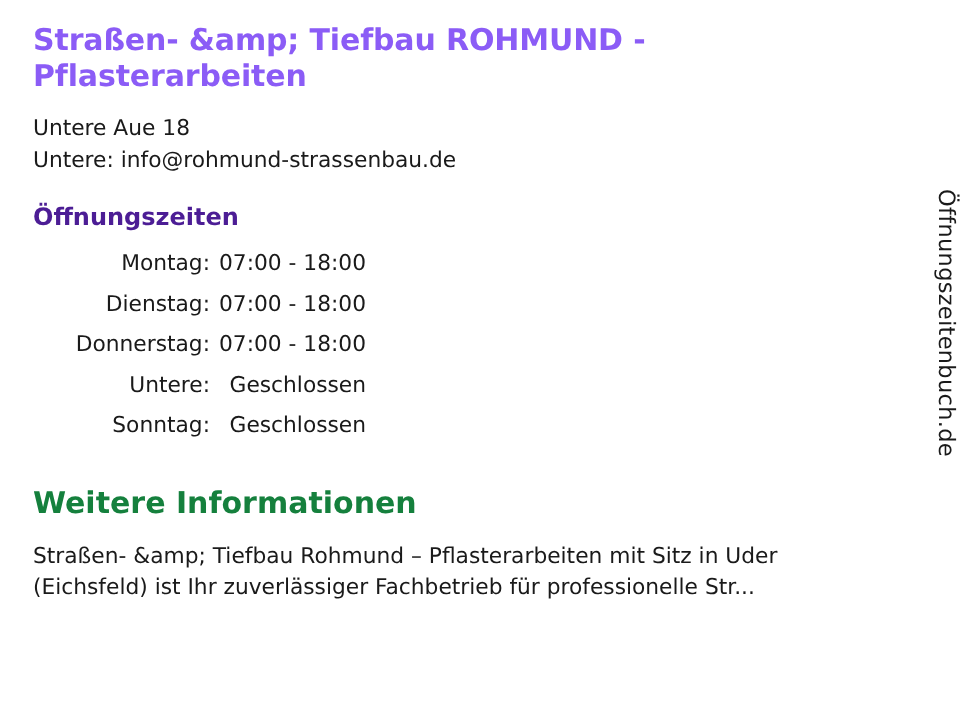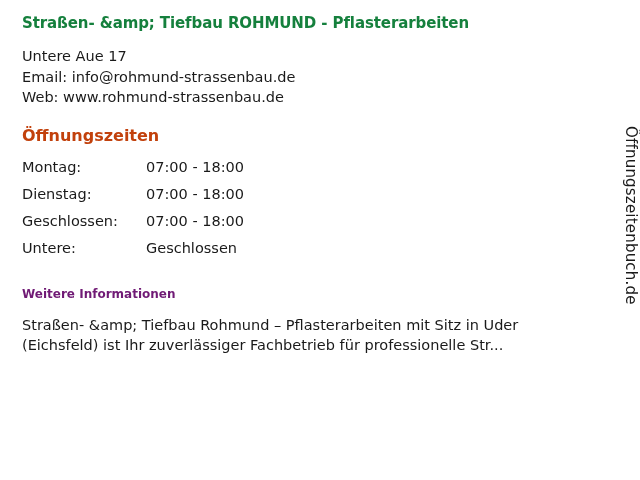--- a/index.html
+++ b/index.html
@@ -17,64 +17,65 @@
   }
   .page {
     position: absolute;
     left: 0;
     top: 0;
     width: 608px;
     padding: 14px 0 0 22px;
     box-sizing: border-box;
   }
   .title {
-    font-size: 15px;
+    font-size: 20px;
     font-weight: bold;
     letter-spacing: -0.1px;
     margin: 0 0 14px 0;
     line-height: 1.2;
-    color: #15803d;
+    color: #8b5cf6;
   }
   .addr {
     font-size: 14.5px;
     line-height: 20.5px;
     margin-bottom: 18px;
   }
   .addr div {
     white-space: nowrap;
   }
   .section-head {
     font-size: 16px;
     font-weight: bold;
     margin: 0 0 14px 0;
-    color: #c2410c;
+    color: #4c1d95;
   }
   table.hours {
     border-collapse: collapse;
     font-size: 14.5px;
     margin-bottom: 20px;
   }
   table.hours td {
     padding: 0 0 10px 0;
     vertical-align: top;
     line-height: 17px;
+    text-align: right;
   }
   table.hours td.day {
     width: 118px;
     padding-right: 6px;
     white-space: nowrap;
   }
   table.hours td.time {
     white-space: nowrap;
   }
   .info-head {
-    font-size: 12px;
+    font-size: 20px;
     font-weight: bold;
     margin: 8px 0 14px 0;
-    color: #701a75;
+    color: #15803d;
   }
   .info-text {
     font-size: 14.5px;
     line-height: 20.5px;
     max-width: 570px;
   }
   .vertical-brand {
     position: absolute;
     right: 0px;
     top: 126px;
@@ -89,43 +90,46 @@
   }
 </style>
 </head>
 <body>
 
 <div class="page">
 
   <h1 class="title">Straßen- &amp;amp; Tiefbau ROHMUND - Pflasterarbeiten</h1>
 
   <div class="addr">
-    <div>Untere Aue 17</div>
-    <div>Email: info@rohmund-strassenbau.de</div>
-    <div>Web: www.rohmund-strassenbau.de</div>
+    <div>Untere Aue 18</div>
+    <div>Untere: info@rohmund-strassenbau.de</div>
   </div>
 
   <h2 class="section-head">Öffnungszeiten</h2>
 
   <table class="hours">
     <tbody>
       <tr>
         <td class="day">Montag:</td>
         <td class="time">07:00 - 18:00</td>
       </tr>
       <tr>
         <td class="day">Dienstag:</td>
         <td class="time">07:00 - 18:00</td>
       </tr>
       <tr>
-        <td class="day">Geschlossen:</td>
+        <td class="day">Donnerstag:</td>
         <td class="time">07:00 - 18:00</td>
       </tr>
       <tr>
         <td class="day">Untere:</td>
+        <td class="time">Geschlossen</td>
+      </tr>
+      <tr>
+        <td class="day">Sonntag:</td>
         <td class="time">Geschlossen</td>
       </tr>
     </tbody>
   </table>
 
   <h2 class="info-head">Weitere Informationen</h2>
   <div class="info-text">Straßen- &amp;amp; Tiefbau Rohmund – Pflasterarbeiten mit Sitz in Uder (Eichsfeld) ist Ihr zuverlässiger Fachbetrieb für professionelle Str...</div>
 
 </div>
 

